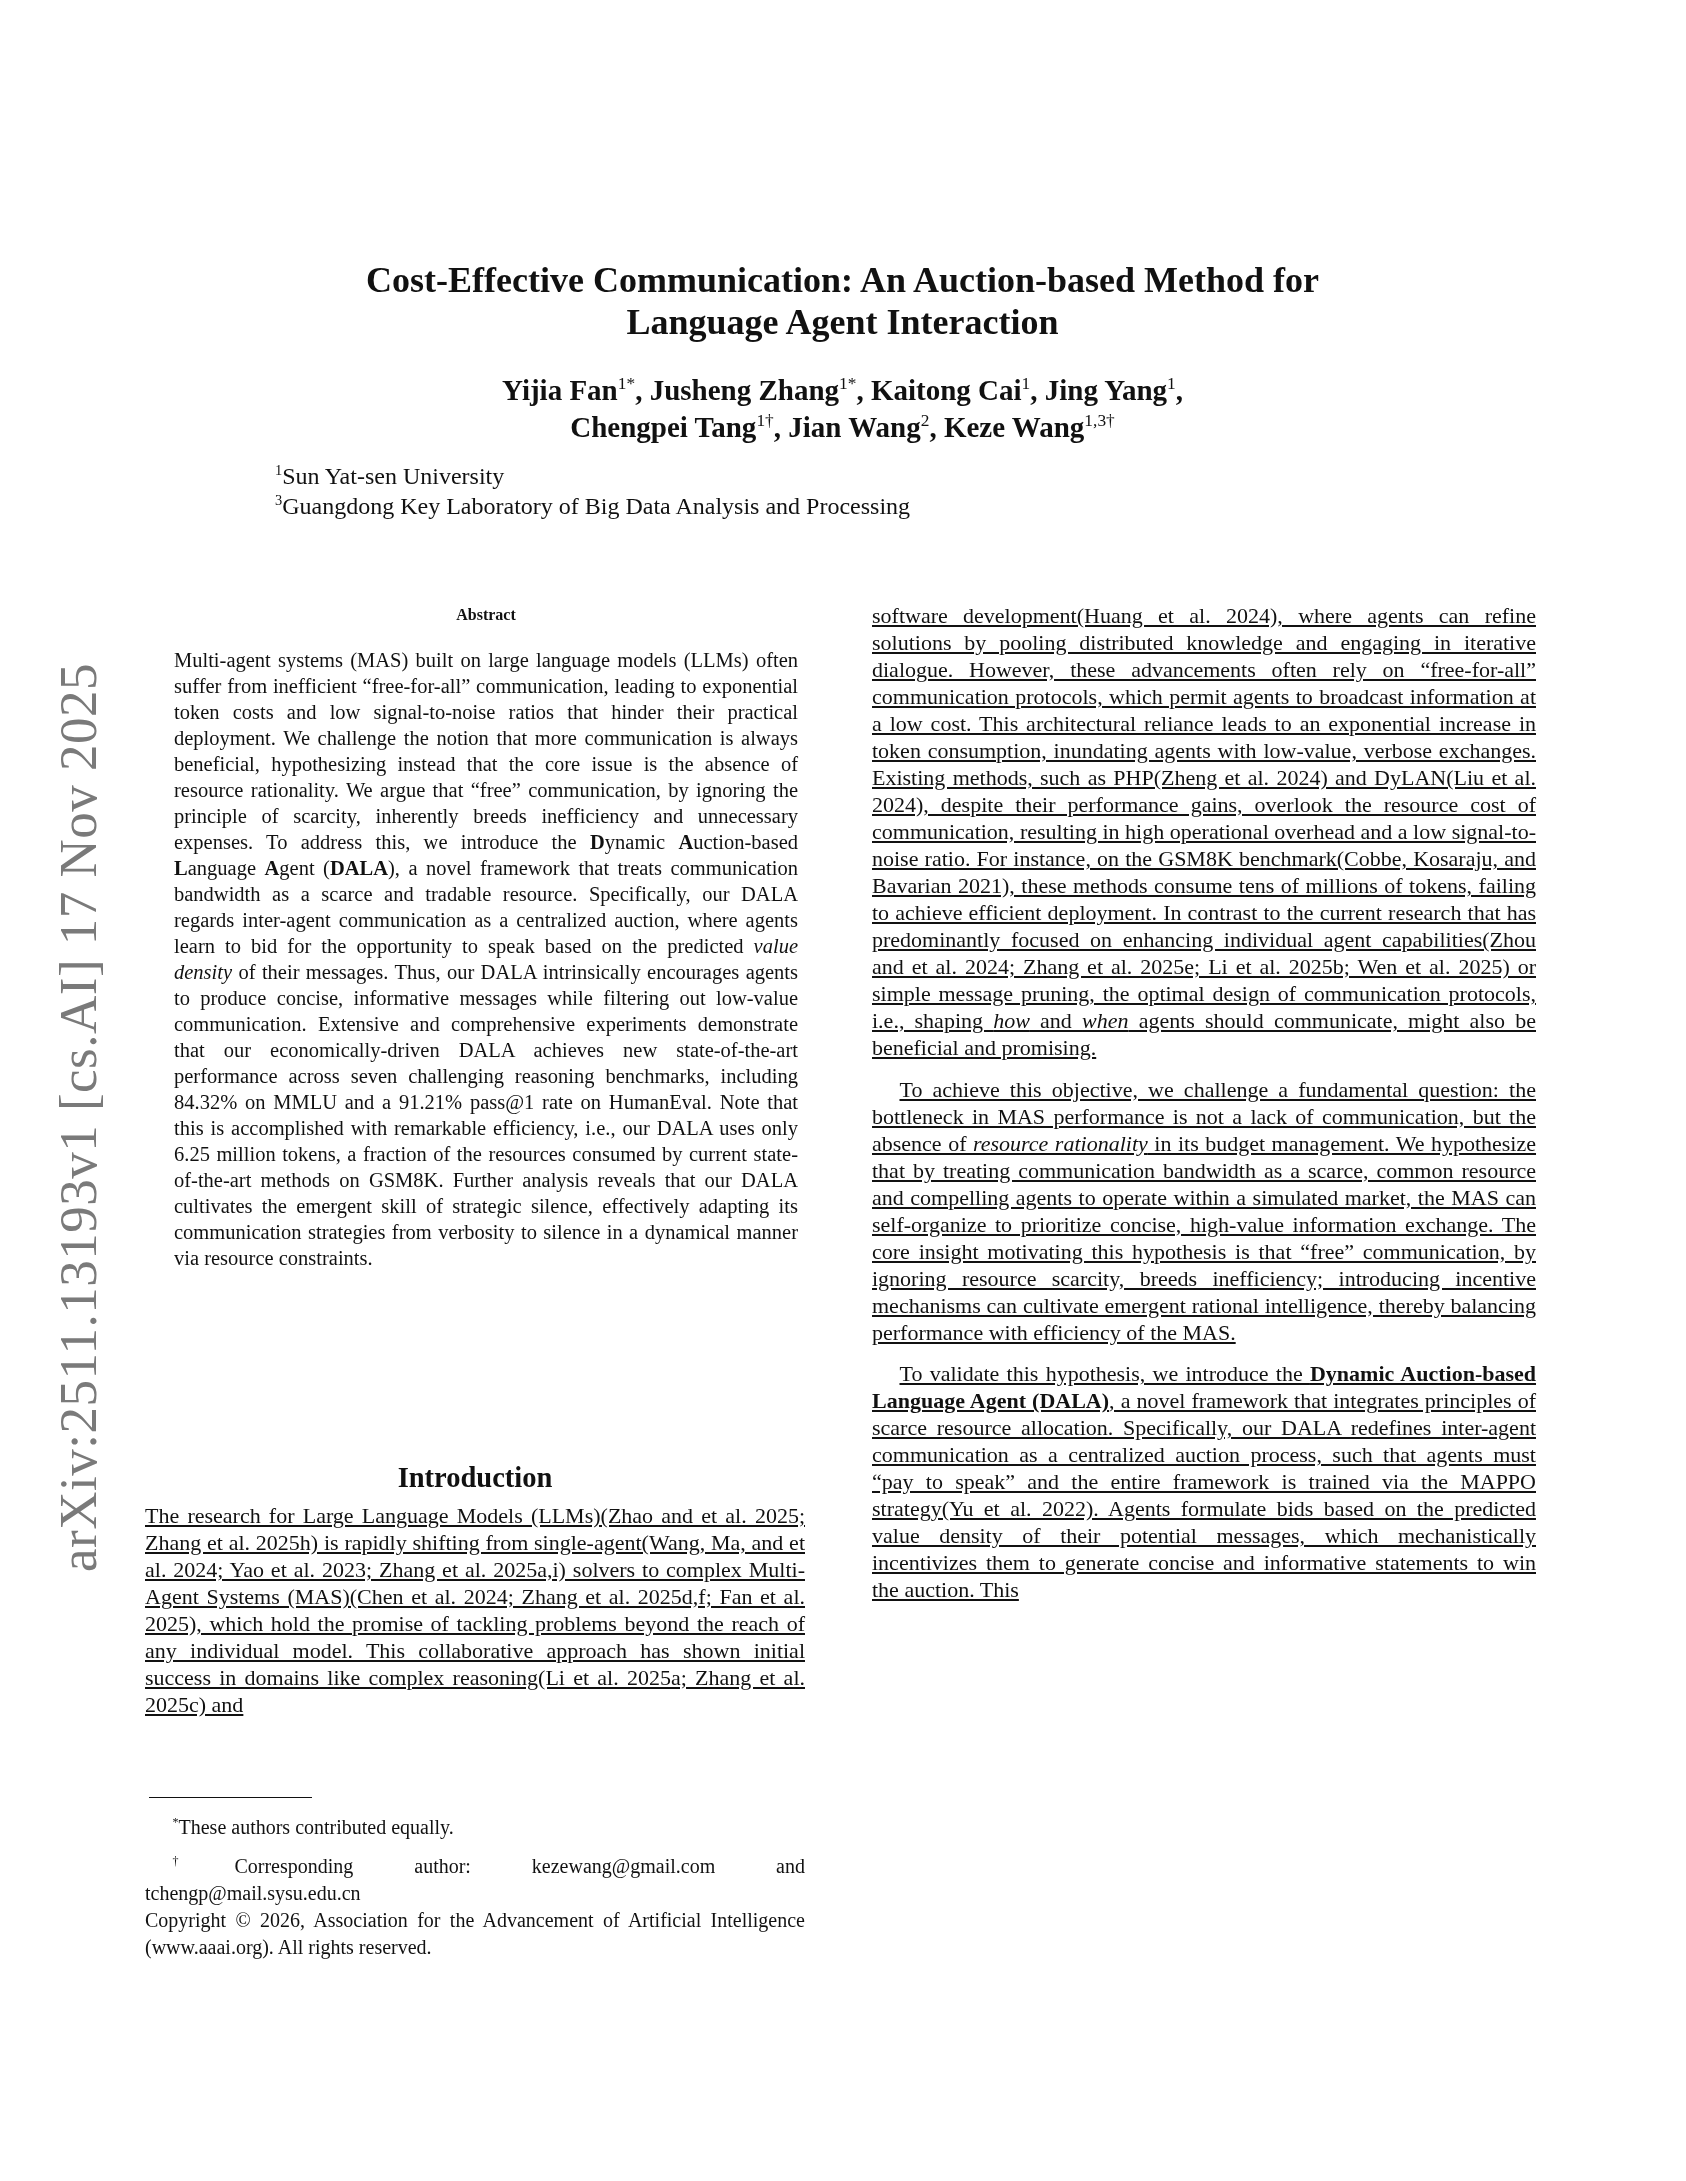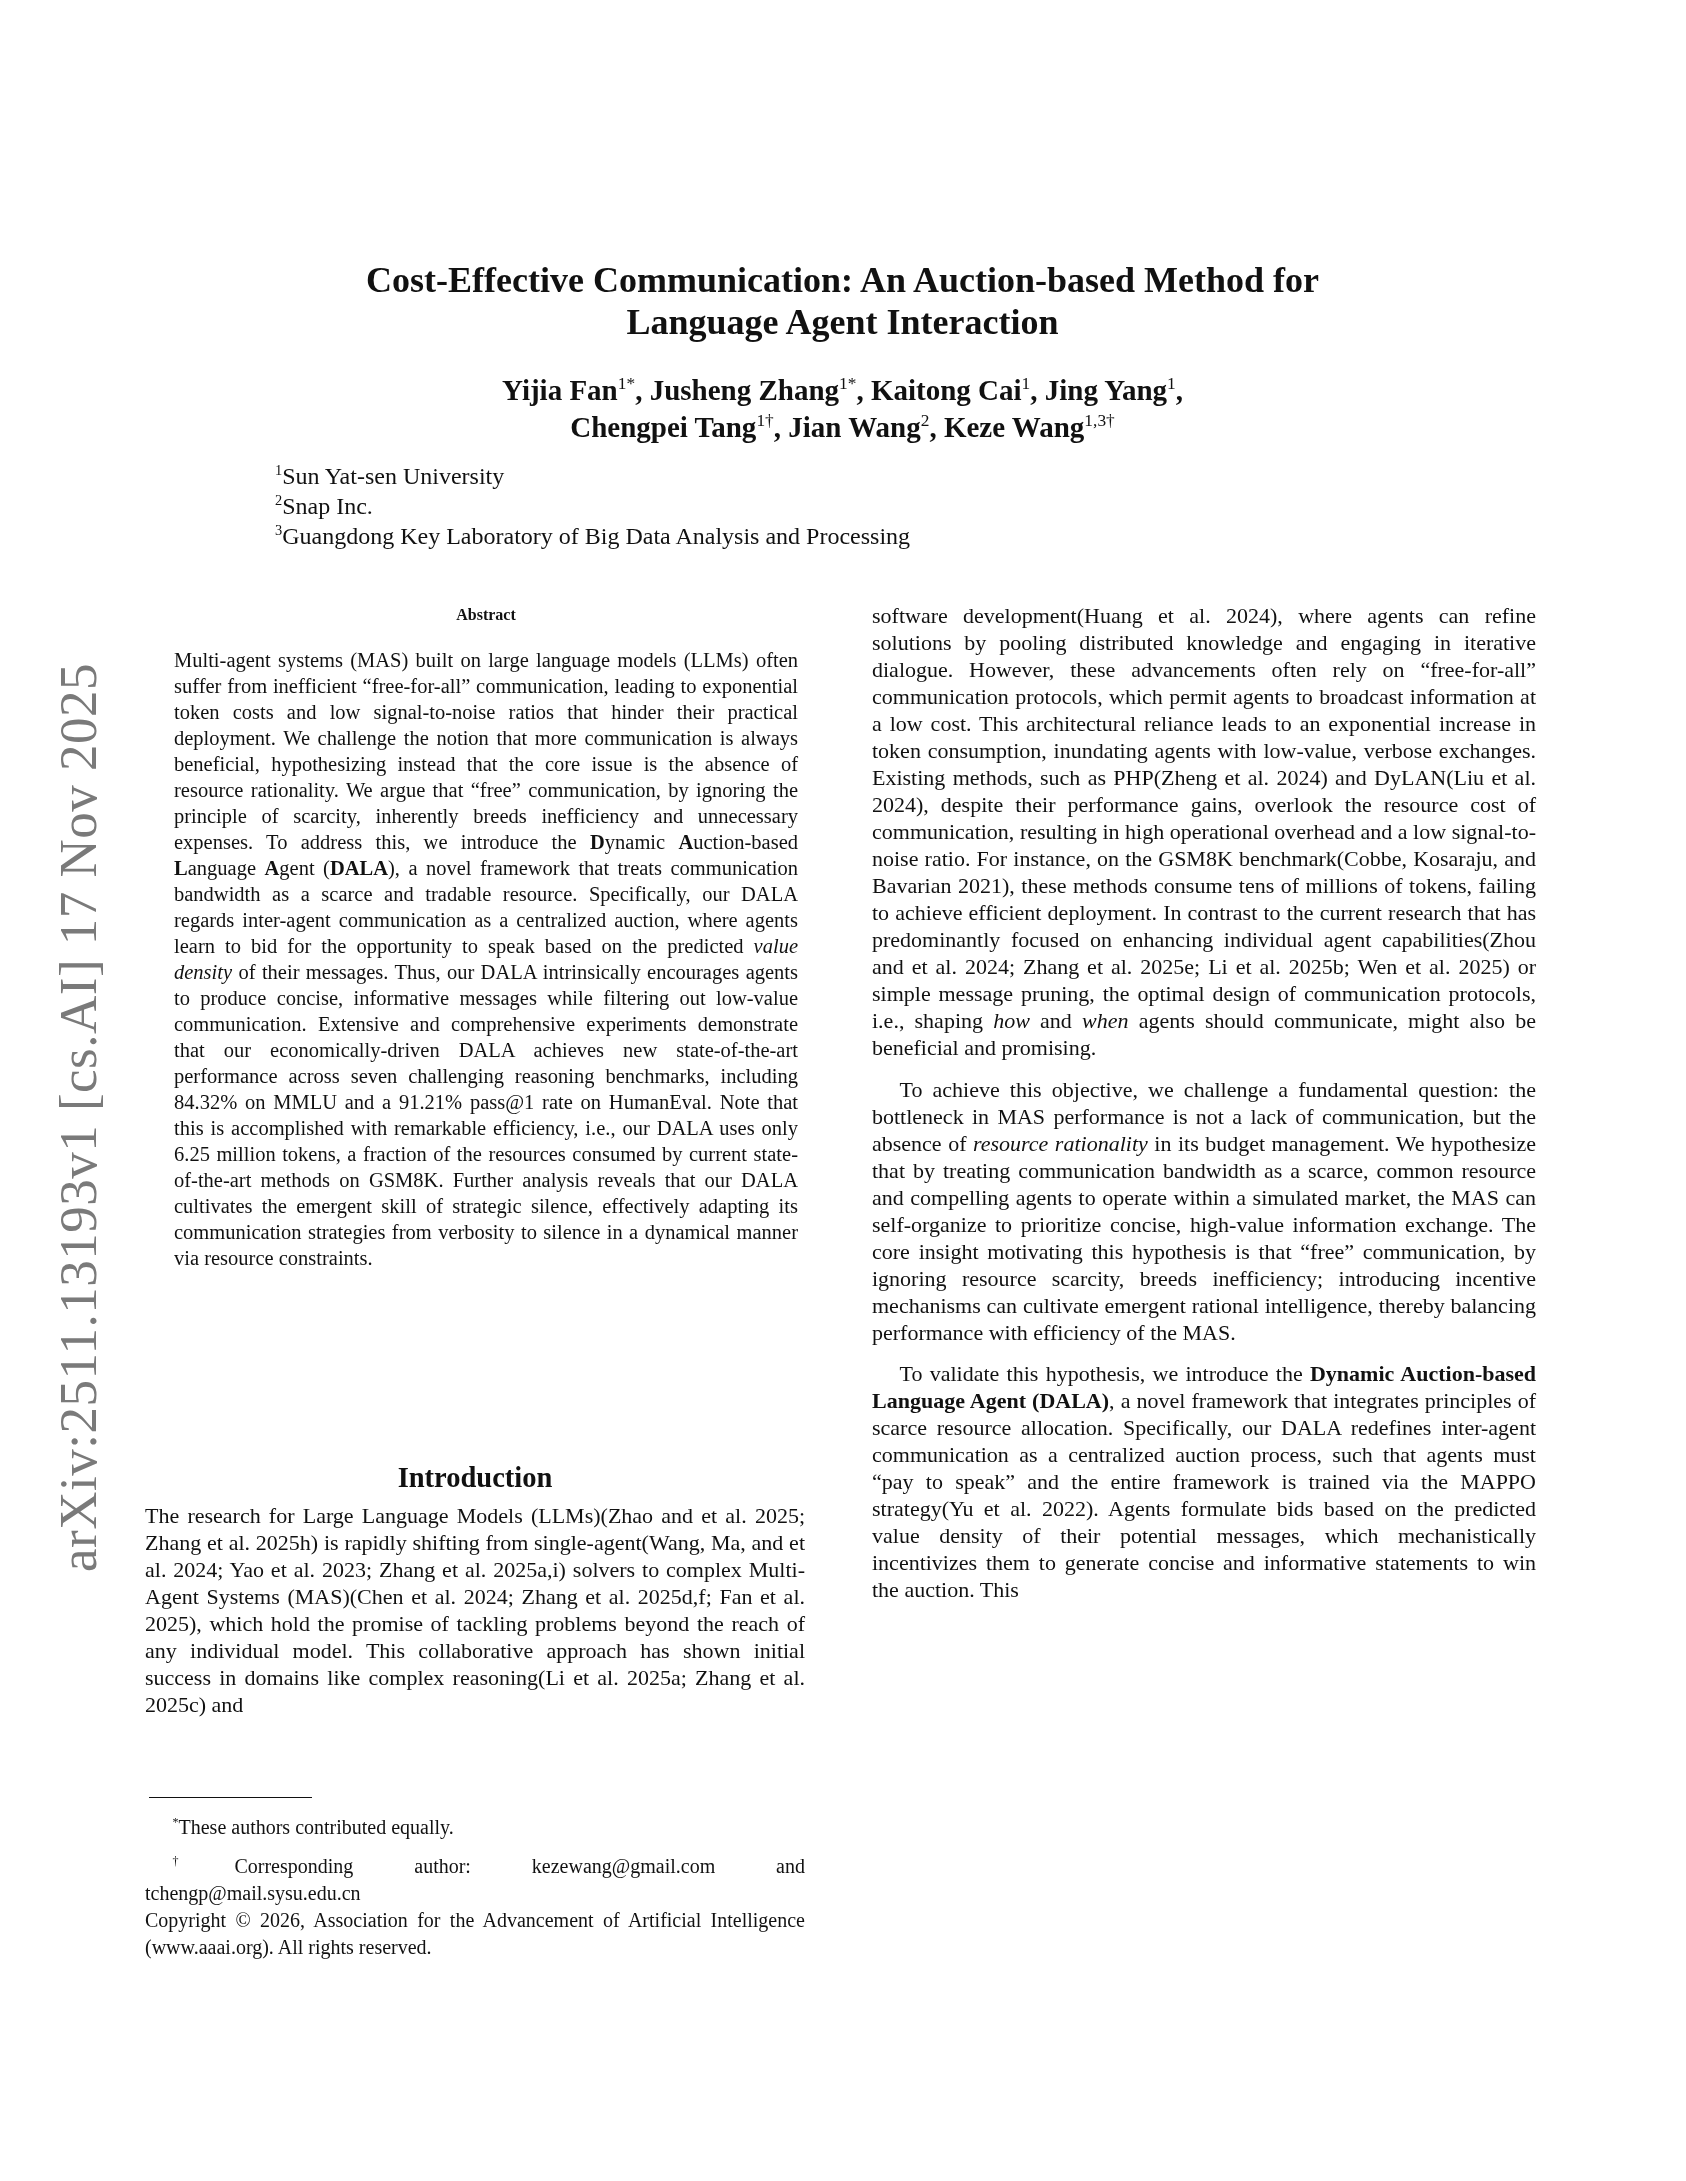--- a/index.html
+++ b/index.html
@@ -10,21 +10,21 @@
            font-size:53px; color:#7a7a7a; white-space:nowrap; letter-spacing:0.5px; width:992px; }
   .title { left:275px; top:259px; width:1135px; text-align:center; font-weight:bold; font-size:36px; line-height:42px; }
   .authors { left:275px; top:372px; width:1135px; text-align:center; font-weight:bold; font-size:29px; line-height:37px; }
   .authors sup, .aff sup, .fn sup { font-weight:normal; font-size:60%; vertical-align:super; line-height:0; }
   .affs { left:275px; top:461px; width:1135px; text-align:left; font-size:24px; line-height:30px; }
   .h { font-weight:bold; font-size:26px; text-align:center; }
   .abstract-title { left:174px; top:606px; width:624px; font-size:16px; }
   .abstract { left:174px; top:647px; width:624px; font-size:20.5px; line-height:26px; text-align:justify; hyphens:manual; }
   .intro-title { left:145px; top:1462px; width:660px; font-size:28.5px; }
   .col { font-size:22px; line-height:27px; text-align:justify; }
-  .col p { margin:0; }
+  .col p { margin:0;text-decoration:underline; }
   .col p + p { text-indent:27.5px; margin-top:14.7px; }
   .left-body { left:145px; top:1502px; width:660px; }
   .right-body { left:872px; top:602px; width:664px; }
   .rule { left:149px; top:1797px; width:163px; height:1.4px; background:#111; }
   .fns { left:145px; top:1802px; width:660px; font-size:20px; line-height:27px; text-align:justify; }
   .fns .fn { text-indent:27.5px;margin-top:12px; }
   .fns .fn-wide { text-align-last:justify; }
   b { font-weight:bold; }
   i { font-style:italic; }
 </style>
@@ -42,21 +42,20 @@
   <div>
     <span><span>Yijia Fan</span><sup>1*</sup><span>, </span></span><span><span>Jusheng Zhang</span><sup>1*</sup><span>, </span></span><span><span>Kaitong Cai</span><sup>1</sup><span>, </span></span><span><span>Jing Yang</span><sup>1</sup><span>,</span></span>
   </div>
   <div>
     <span><span>Chengpei Tang</span><sup>1†</sup><span>, </span></span><span><span>Jian Wang</span><sup>2</sup><span>, </span></span><span><span>Keze Wang</span><sup>1,3†</sup><span></span></span>
   </div>
 </div>
 
 <div class="abs affs">
   <div class="aff"><sup>1</sup><span>Sun Yat-sen University</span></div>
-  <div class="aff"><sup>2</sup><span>Snap Inc.</span></div>
   <div class="aff"><sup>3</sup><span>Guangdong Key Laboratory of Big Data Analysis and Processing</span></div>
 </div>
 
 <div class="abs h abstract-title">Abstract</div>
 <div class="abs abstract"><span>Multi-agent systems (MAS) built on large language models (LLMs) often suffer from inefficient “free-for-all” communi­cation, leading to exponential token costs and low signal-to-noise ratios that hinder their practical deployment. We chal­lenge the notion that more communication is always benefi­cial, hypothesizing instead that the core issue is the absence of resource rationality. We argue that “free” communication, by ignoring the principle of scarcity, inherently breeds ineffi­ciency and unnecessary expenses. To address this, we intro­duce the </span><b>D</b><span>ynamic </span><b>A</b><span>uction-based </span><b>L</b><span>anguage </span><b>A</b><span>gent (</span><b>DALA</b><span>), a novel framework that treats communication bandwidth as a scarce and tradable resource. Specifically, our DALA regards inter-agent communication as a centralized auction, where agents learn to bid for the opportunity to speak based on the predicted </span><i>value density</i><span> of their messages. Thus, our DALA intrinsically encourages agents to produce concise, informa­tive messages while filtering out low-value communication. Extensive and comprehensive experiments demonstrate that our economically-driven DALA achieves new state-of-the-art performance across seven challenging reasoning benchmarks, including 84.32% on MMLU and a 91.21% pass@1 rate on HumanEval. Note that this is accomplished with remarkable efficiency, i.e., our DALA uses only 6.25 million tokens, a fraction of the resources consumed by current state-of-the-art methods on GSM8K. Further analysis reveals that our DALA cultivates the emergent skill of strategic silence, effectively adapting its communication strategies from verbosity to si­lence in a dynamical manner via resource constraints.</span></div>
 
 <div class="abs h intro-title">Introduction</div>
 <div class="abs col left-body">
   <p>The research for Large Language Models (LLMs)(Zhao and et al. 2025; Zhang et al. 2025h) is rapidly shifting from single-agent(Wang, Ma, and et al. 2024; Yao et al. 2023; Zhang et al. 2025a,i) solvers to complex Multi-Agent Sys­tems (MAS)(Chen et al. 2024; Zhang et al. 2025d,f; Fan et al. 2025), which hold the promise of tackling problems beyond the reach of any individual model. This collabo­rative approach has shown initial success in domains like complex reasoning(Li et al. 2025a; Zhang et al. 2025c) and</p>
 </div>

